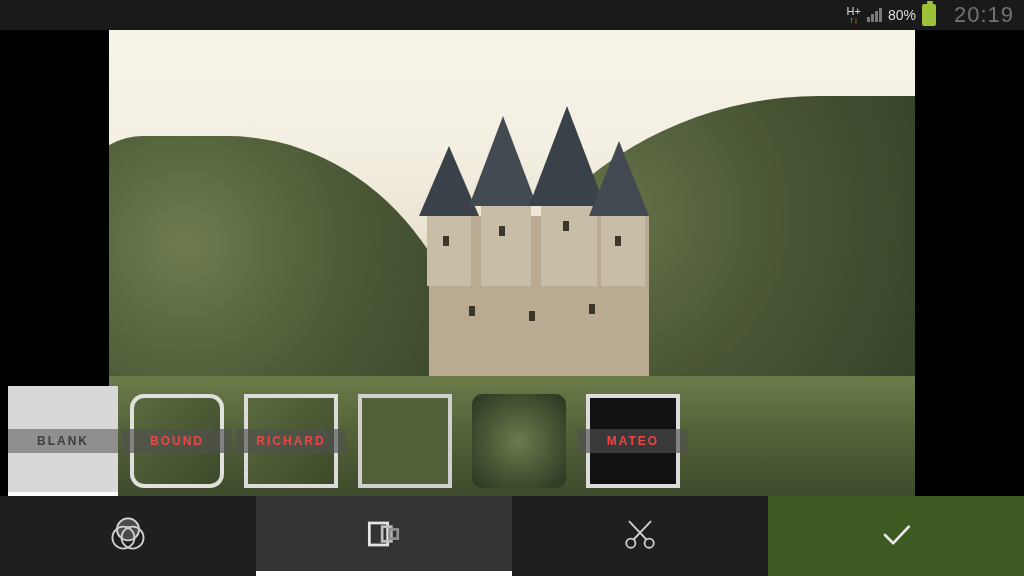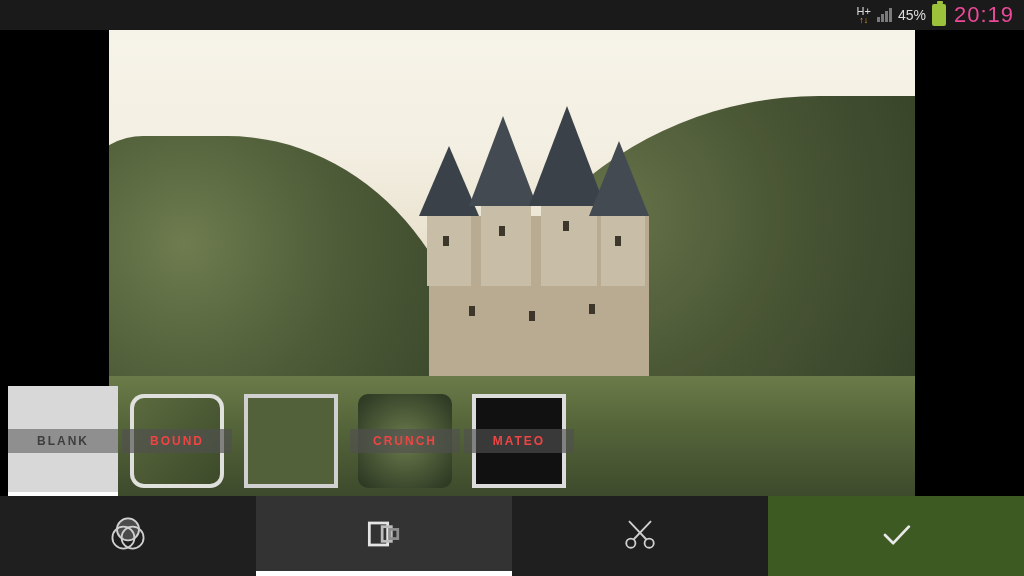--- a/index.html
+++ b/index.html
@@ -36,21 +36,21 @@
   .status-bar .signal i:nth-child(1){height:5px;}
   .status-bar .signal i:nth-child(2){height:8px;}
   .status-bar .signal i:nth-child(3){height:11px;}
   .status-bar .signal i:nth-child(4){height:14px;}
   .status-bar .battery {
     width:14px; height:22px; border:2px solid #9cc23c; border-radius:2px; position:relative; background:#9cc23c;
   }
   .status-bar .battery::before{
     content:""; position:absolute; top:-5px; left:3px; width:6px; height:3px; background:#9cc23c; border-radius:1px;
   }
-  .status-bar .clock { font-size:22px; letter-spacing:1px; color:#ec4899; margin-left:2px;}
+  .status-bar .clock { font-size:22px; letter-spacing:1px; color:#737373; margin-left:12px;}
   .status-bar .pct { font-size:14px; color:#ddd;}
 
   
   .photo {
     position:absolute;
     top:30px;
     left:109px;
     width:806px;
     height:466px;
     overflow:hidden;
@@ -180,21 +180,21 @@
   <span class="net-label">
     <span>H+</span>
     <span class="arrows">↑↓</span>
   </span>
   <span class="signal">
     <i></i>
       <i></i>
       <i></i>
       <i></i>
   </span>
-  <span class="pct">45%</span>
+  <span class="pct">80%</span>
   <span class="battery"></span>
   <span class="clock">20:19</span>
 </div>
 
 <div class="photo">
   <div class="sky"></div>
   <div class="hill-right"></div>
   <div class="hill-left"></div>
   <div class="castle">
     <div class="body"></div>
@@ -228,31 +228,34 @@
   </div>
 
   <div class="filter bound">
     <div class="thumb"></div>
     <div class="labelband">
       <span class="label">BOUND</span>
     </div>
   </div>
 
 
+  <div class="filter richard">
+    <div class="thumb"></div>
+    <div class="labelband">
+      <span class="label">RICHARD</span>
+    </div>
+  </div>
 
 
   <div class="filter oxyd">
     <div class="thumb"></div>
   </div>
 
   <div class="filter crunch">
     <div class="thumb"></div>
-    <div class="labelband">
-      <span class="label">CRUNCH</span>
-    </div>
   </div>
 
 
   <div class="filter mateo">
     <div class="thumb"></div>
     <div class="labelband">
       <span class="label">MATEO</span>
     </div>
   </div>
 

